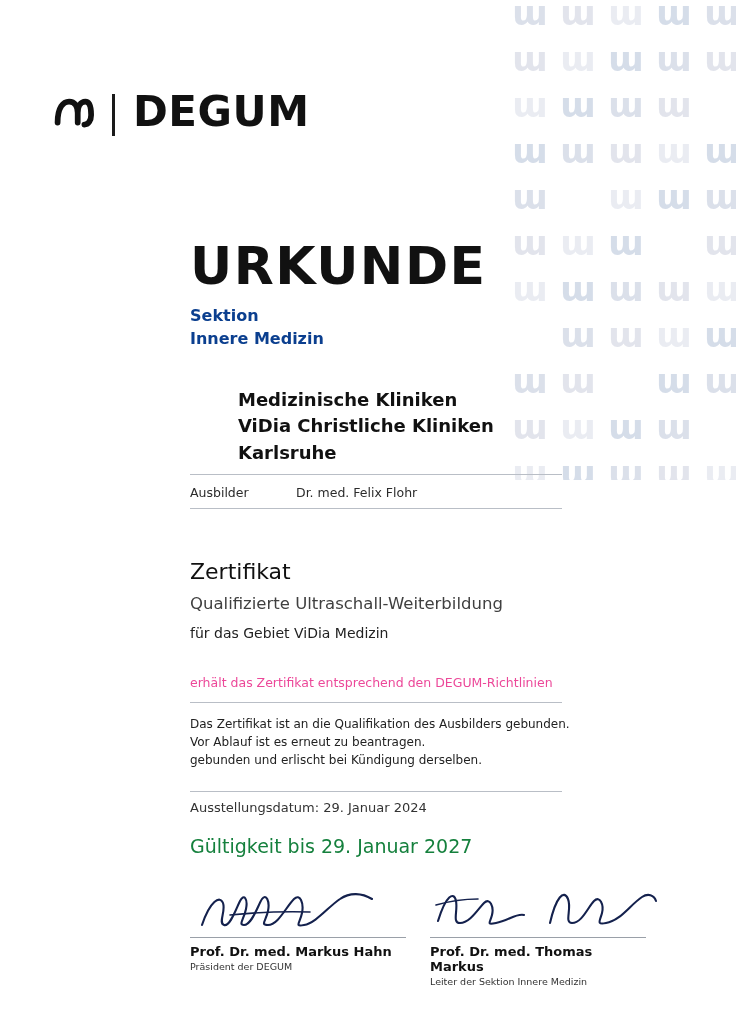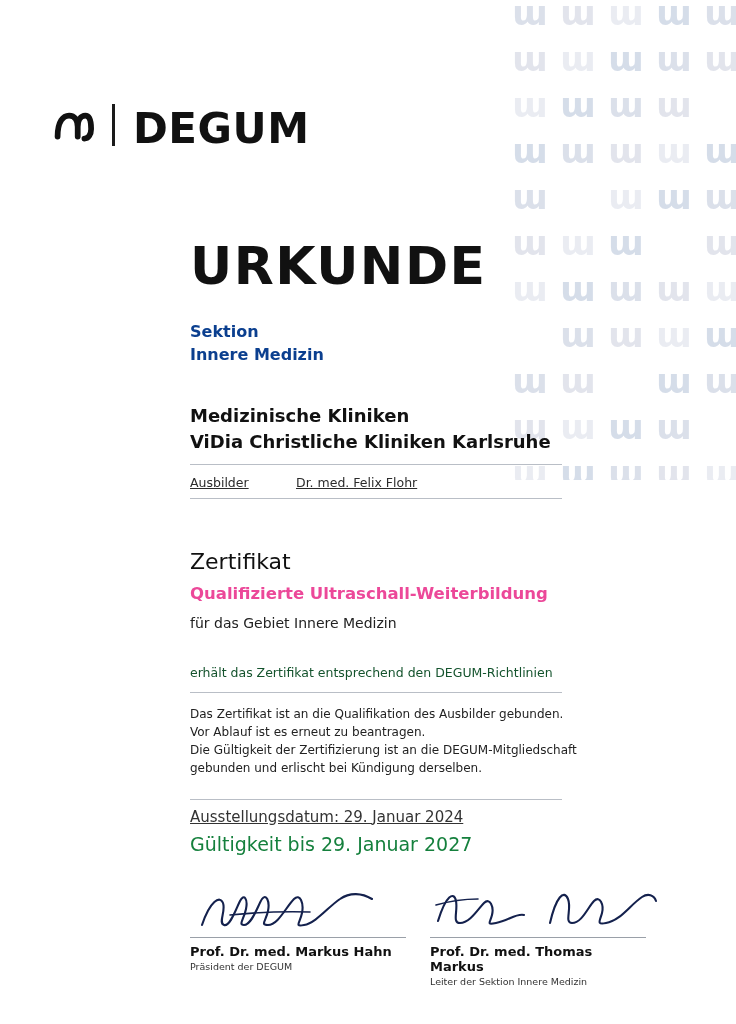--- a/index.html
+++ b/index.html
@@ -46,23 +46,23 @@
   }
   .wm-cell.v2 { color: #d9dce6; }
   .wm-cell.v3 { color: #e3e6ee; }
   .wm-cell.v4 { color: #c8d2e2; }
   .wm-cell.blank { color: transparent; }
 
   
   .logo {
     position: absolute;
     left: 48px;
-    top: 104px;
+    top: 87px;
     display: flex;
-    align-items: flex-start;
+    align-items: flex-end;
     gap: 18px;
   }
   .logo-mark {
     width: 46px;
     height: 46px;
     display: block;
   }
   .logo-divider {
     width: 3px;
     height: 42px;
@@ -82,89 +82,88 @@
     position: absolute;
     left: 190px;
     top: 240px;
     width: 400px;
   }
   .title {
     font-size: 52px;
     font-weight: 700;
     letter-spacing: 1.5px;
     color: #111;
-    margin: 0 0 28px 0;
+    margin: 0 0 12px 0;
     line-height: 1;
   }
   .section-label {
     color: #0b3f8f;
     font-weight: 700;
     font-size: 16px;
     line-height: 1.45;
     margin-bottom: 37px;
   }
   .clinic {
     font-weight: 700;
     font-size: 18px;
     line-height: 1.45;
     color: #111;
     margin-bottom: 6px;
+    margin-left: 48px;
   }
   .rule {
     border: 0;
     border-top: 1px solid #b9bec6;
     margin: 8px 0 8px 0;
   }
   .rule.short { width: 372px; }
   .trainer-row {
     display: flex;
     gap: 36px;
     font-size: 12.5px;
     color: #2b2b2b;
     padding-top: 2px;
     margin-bottom: 4px;
-    text-decoration: underline;
   }
   .trainer-label { min-width: 70px; }
   .block-gap { height: 42px; }
 
   .cert-word {
     font-size: 22px;
     font-weight: 400;
     color: #111;
     margin-bottom: 10px;
   }
   .cert-sub {
     font-size: 16.5px;
-    font-weight: 700;
-    color: #ec4899;
+    font-weight: 400;
+    color: #404040;
     margin-bottom: 12px;
   }
   .cert-area {
     font-size: 14px;
     color: #222;
     margin-bottom: 34px;
   }
   .receives {
     font-size: 12.5px;
-    color: #14532d;
+    color: #ec4899;
     margin-bottom: 12px;
   }
   .fineprint {
     font-size: 12px;
     line-height: 1.5;
     color: #222;
     margin-top: 12px;
     margin-bottom: 22px;
   }
   .issue-date {
-    font-size: 15px;
+    font-size: 13px;
     color: #333;
-    margin-bottom: 7px;
-    text-decoration: underline;
+    margin-bottom: 20px;
   }
   .valid-until {
     font-size: 19px;
     color: #15803d;
     margin-bottom: 2px;
   }
 
   
   .signatures {
     position: absolute;
@@ -283,30 +282,29 @@
     <span class="trainer-label">Ausbilder</span>
     <span>Dr. med. Felix Flohr</span>
   </div>
 
   <hr class="rule short">
 
   <div class="block-gap"></div>
 
   <div class="cert-word">Zertifikat</div>
   <div class="cert-sub">Qualifizierte Ultraschall-Weiterbildung</div>
-  <div class="cert-area">für das Gebiet Innere Medizin</div>
+  <div class="cert-area">für das Gebiet ViDia Medizin</div>
 
   <div class="receives">erhält das Zertifikat entsprechend den DEGUM-Richtlinien</div>
 
   <hr class="rule short">
 
   <div class="fineprint" id="fineprint">
-      <div>Das Zertifikat ist an die Qualifikation des Ausbilder gebunden.</div>
+      <div>Das Zertifikat ist an die Qualifikation des Ausbilders gebunden.</div>
       <div>Vor Ablauf ist es erneut zu beantragen.</div>
-      <div>Die Gültigkeit der Zertifizierung ist an die DEGUM-Mitgliedschaft</div>
       <div>gebunden und erlischt bei Kündigung derselben.</div>
     </div>
 
   <hr class="rule short">
 
   <div class="issue-date">Ausstellungsdatum: 29. Januar 2024</div>
   <div class="valid-until">Gültigkeit bis 29. Januar 2027</div>
 </div>
 
 <div class="signatures">

